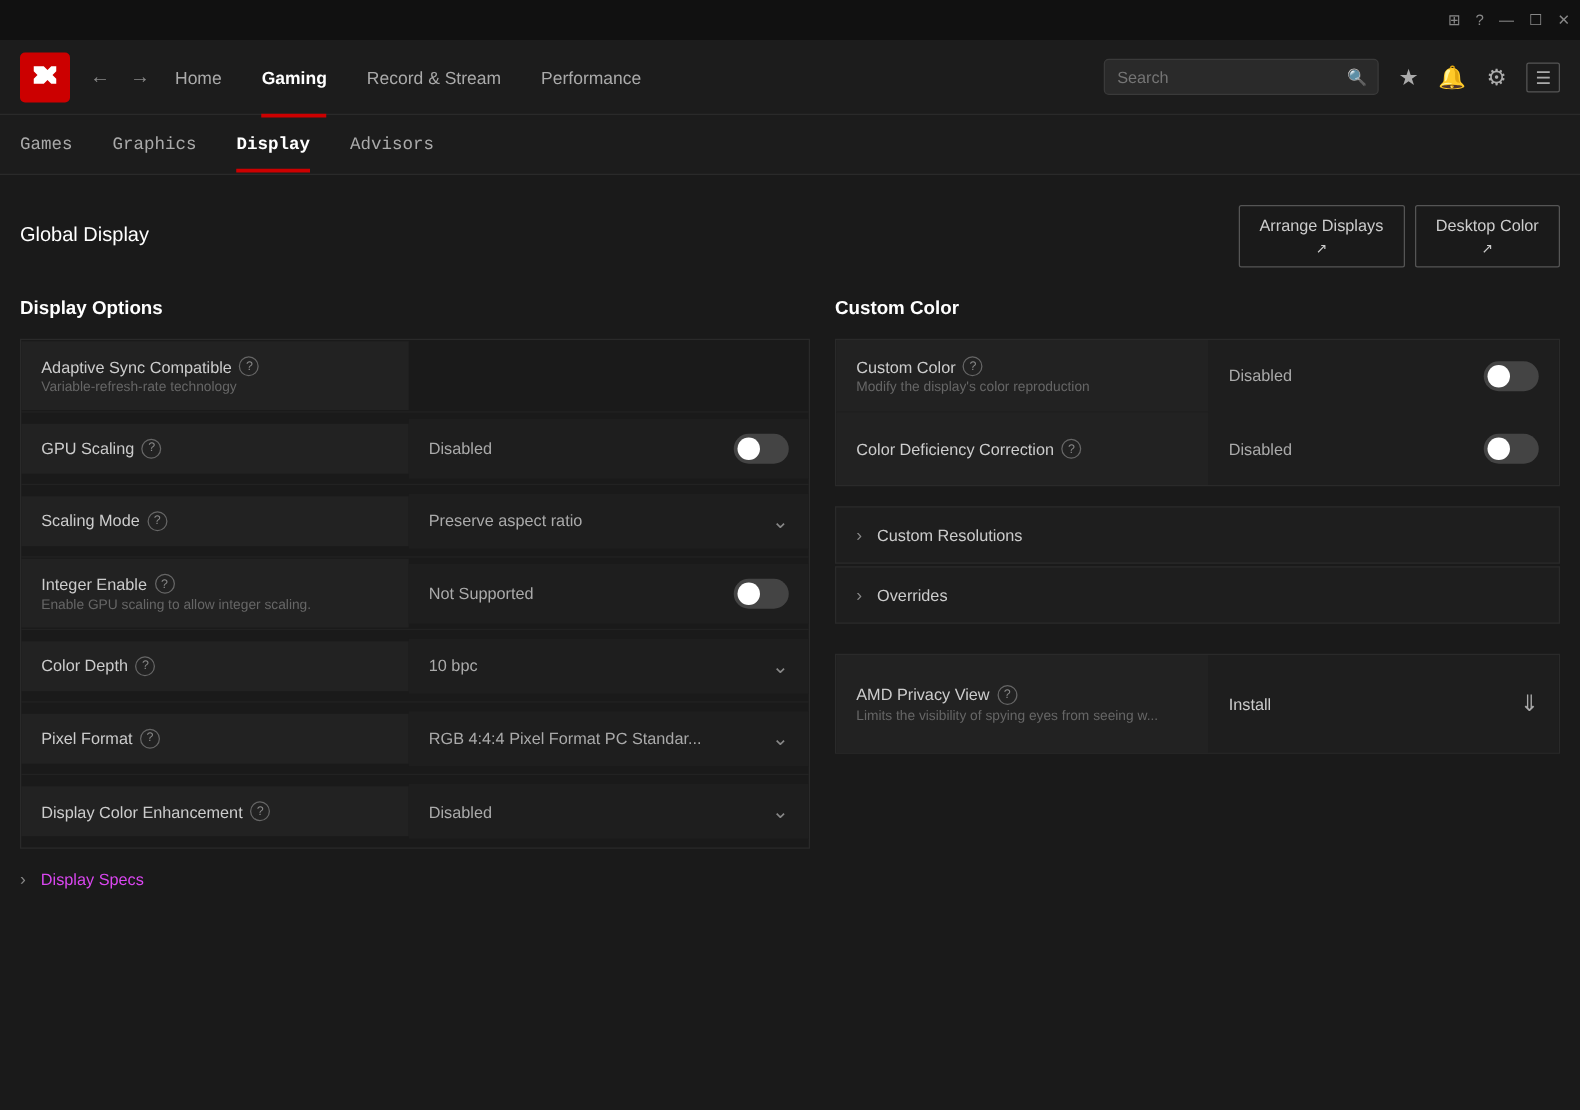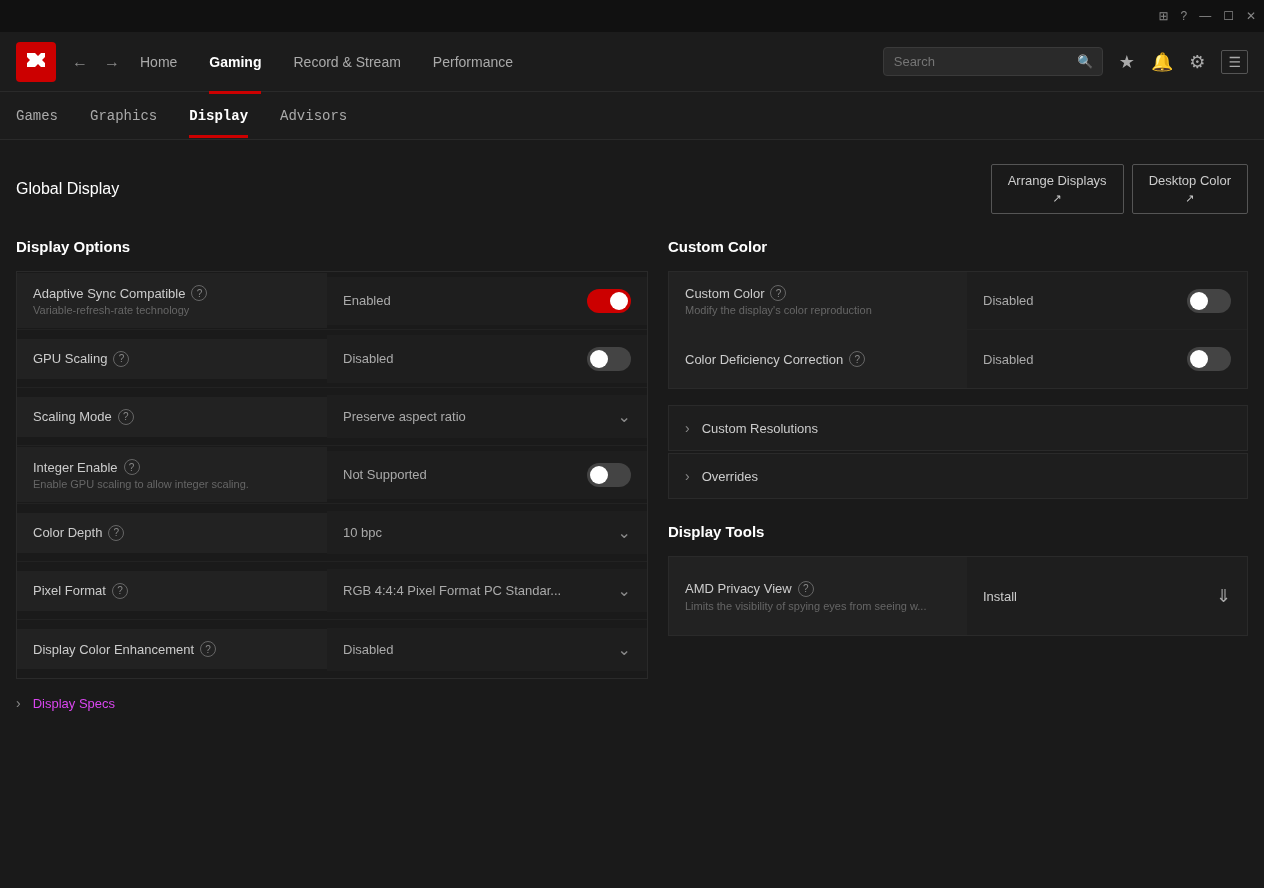--- a/index.html
+++ b/index.html
@@ -496,24 +496,20 @@
       <div class="settings-group">
 
         <div class="setting-row">
           <div class="setting-label-col">
             <div class="setting-label">
               <span>Adaptive Sync Compatible</span>
               <span class="help-icon">?</span>
             </div>
             <div class="setting-sublabel">Variable-refresh-rate technology</div>
           </div>
-          <div class="setting-value-col">
-            <span class="setting-value">Enabled</span>
-            <div class="toggle on"></div>
-          </div>
         </div>
 
         <div class="setting-row">
           <div class="setting-label-col">
             <div class="setting-label">
               <span>GPU Scaling</span>
               <span class="help-icon">?</span>
             </div>
           </div>
           <div class="setting-value-col">
@@ -632,21 +628,20 @@
         <span class="expand-arrow">›</span>
         <span class="expandable-label">Custom Resolutions</span>
       </div>
 
       <div class="expandable-row">
         <span class="expand-arrow">›</span>
         <span class="expandable-label">Overrides</span>
       </div>
 
       <div class="display-tools-section">
-        <div class="section-title">Display Tools</div>
 
         <div class="tool-row">
           <div class="tool-label-col">
             <div class="tool-label">
               <span>AMD Privacy View</span>
               <span class="help-icon">?</span>
             </div>
             <div class="tool-sublabel">Limits the visibility of spying eyes from seeing w...</div>
           </div>
           <div class="tool-value-col">

